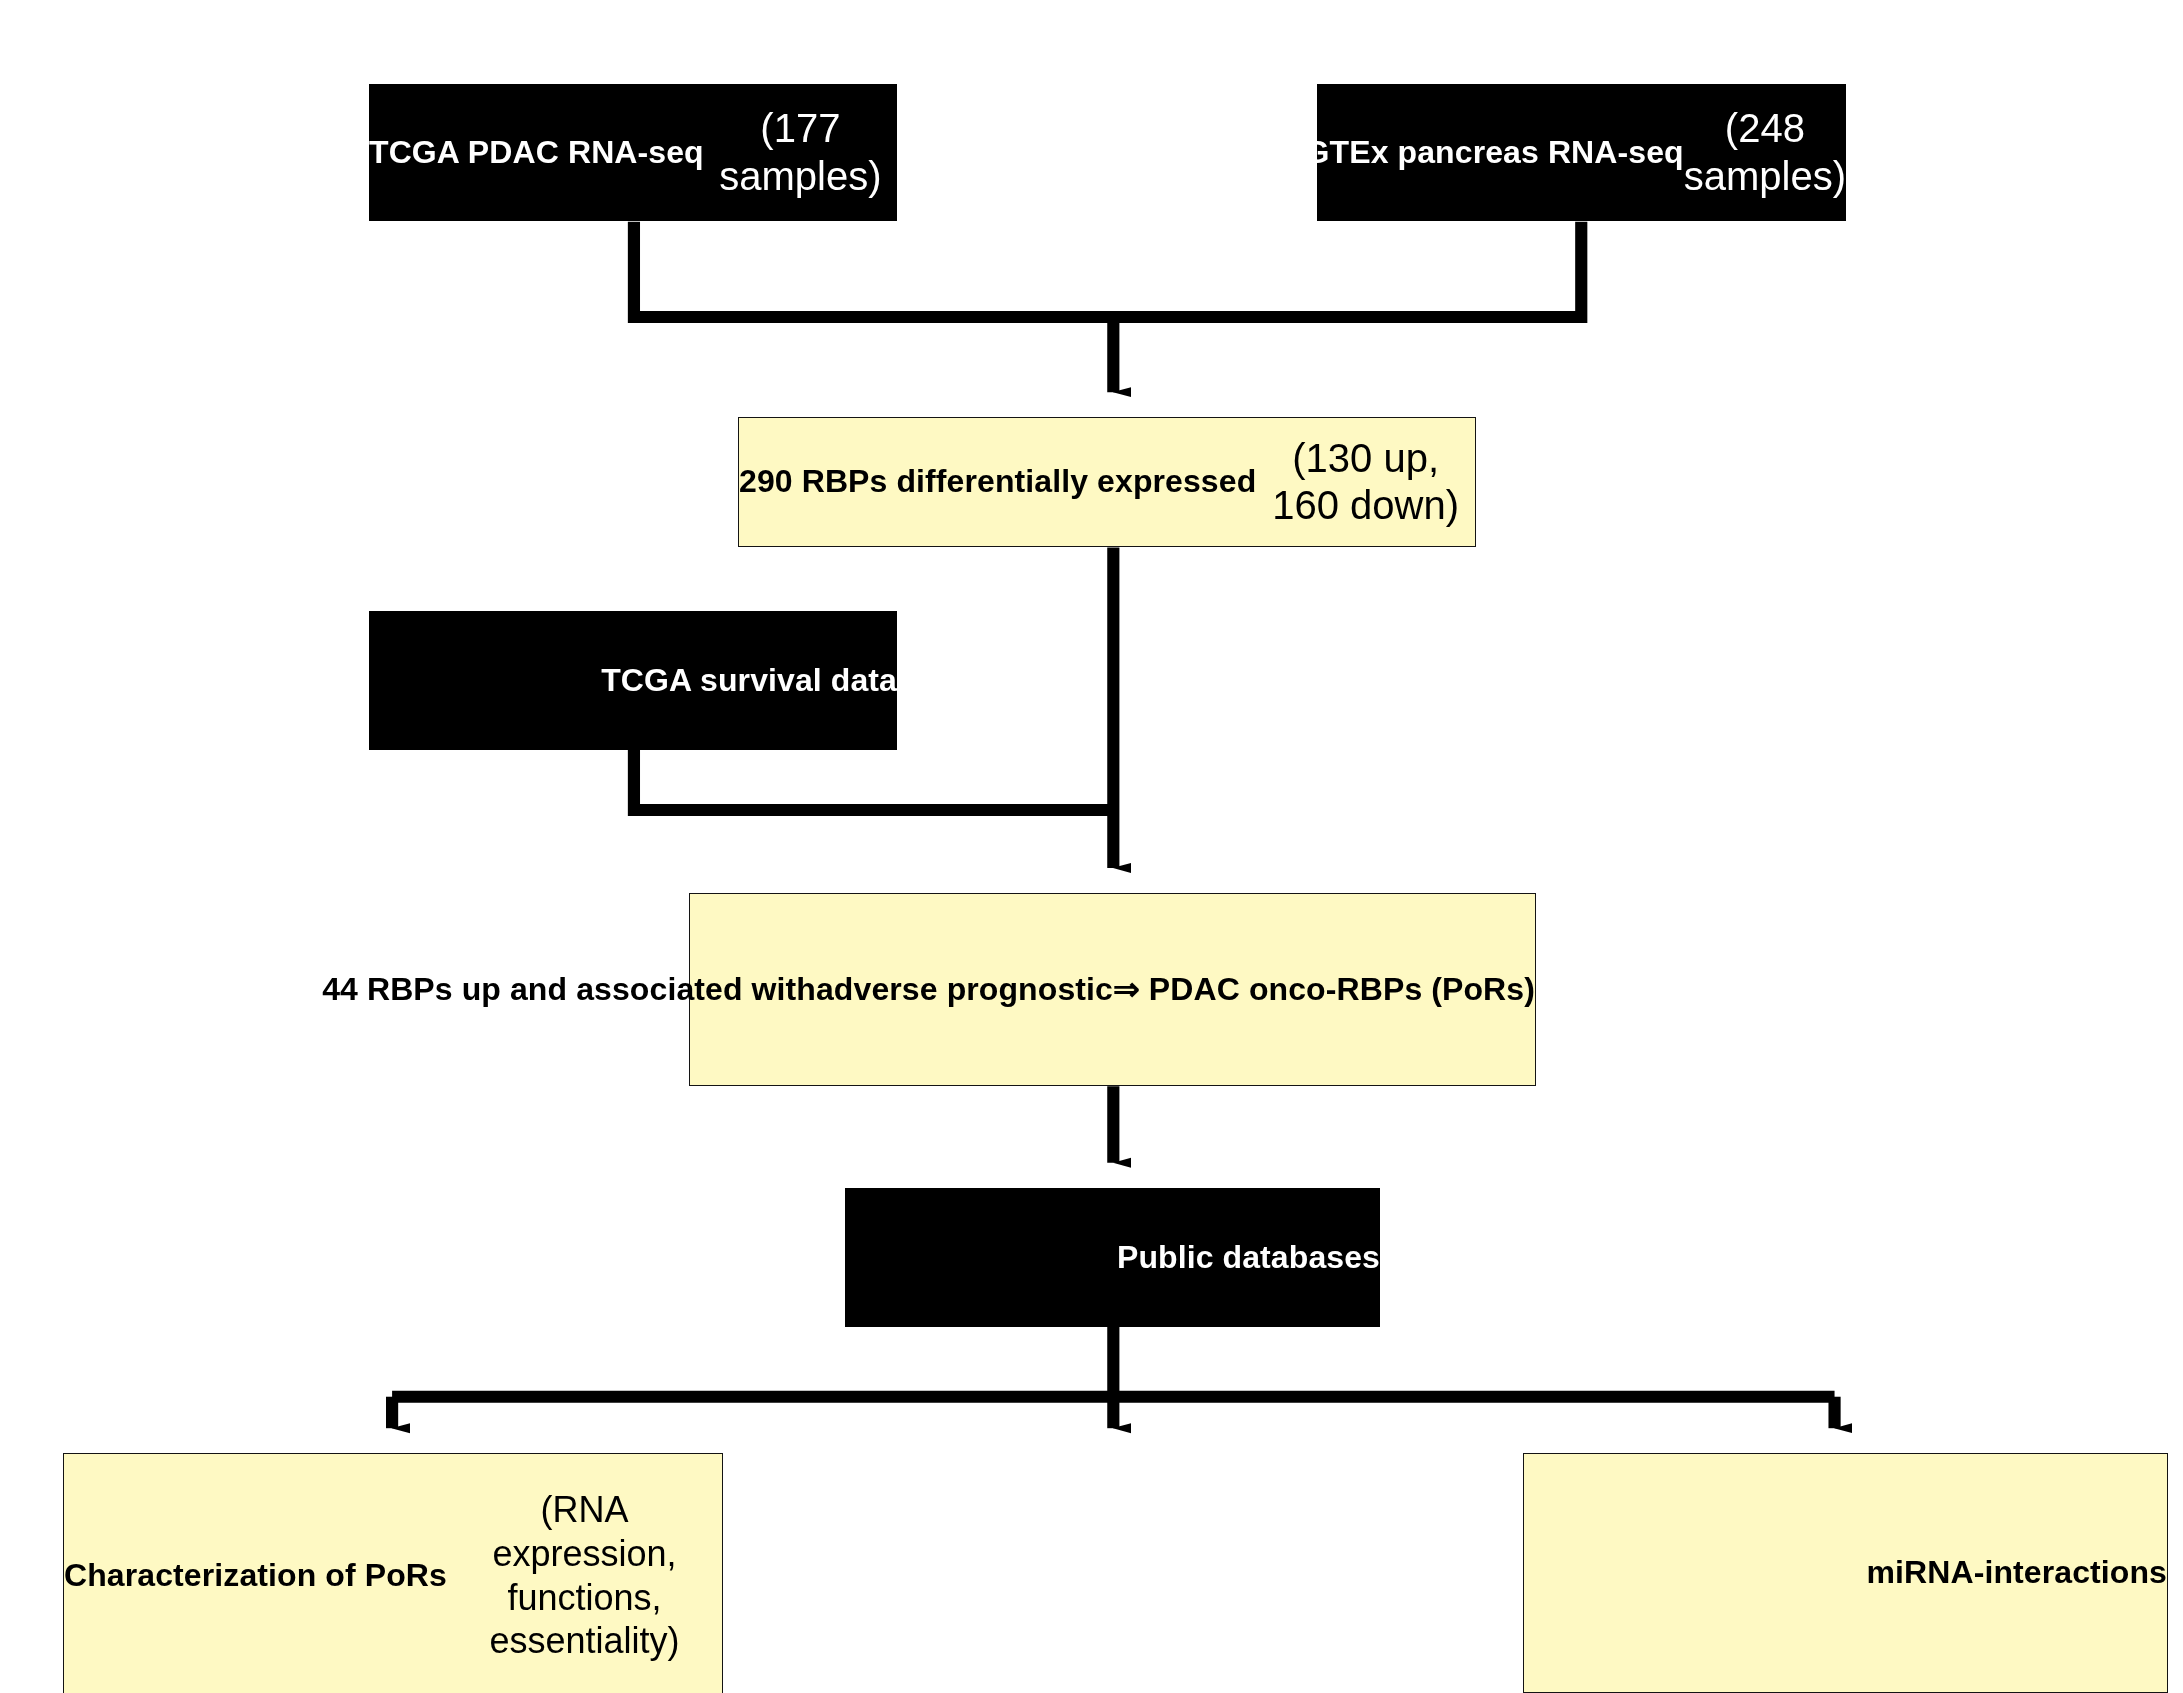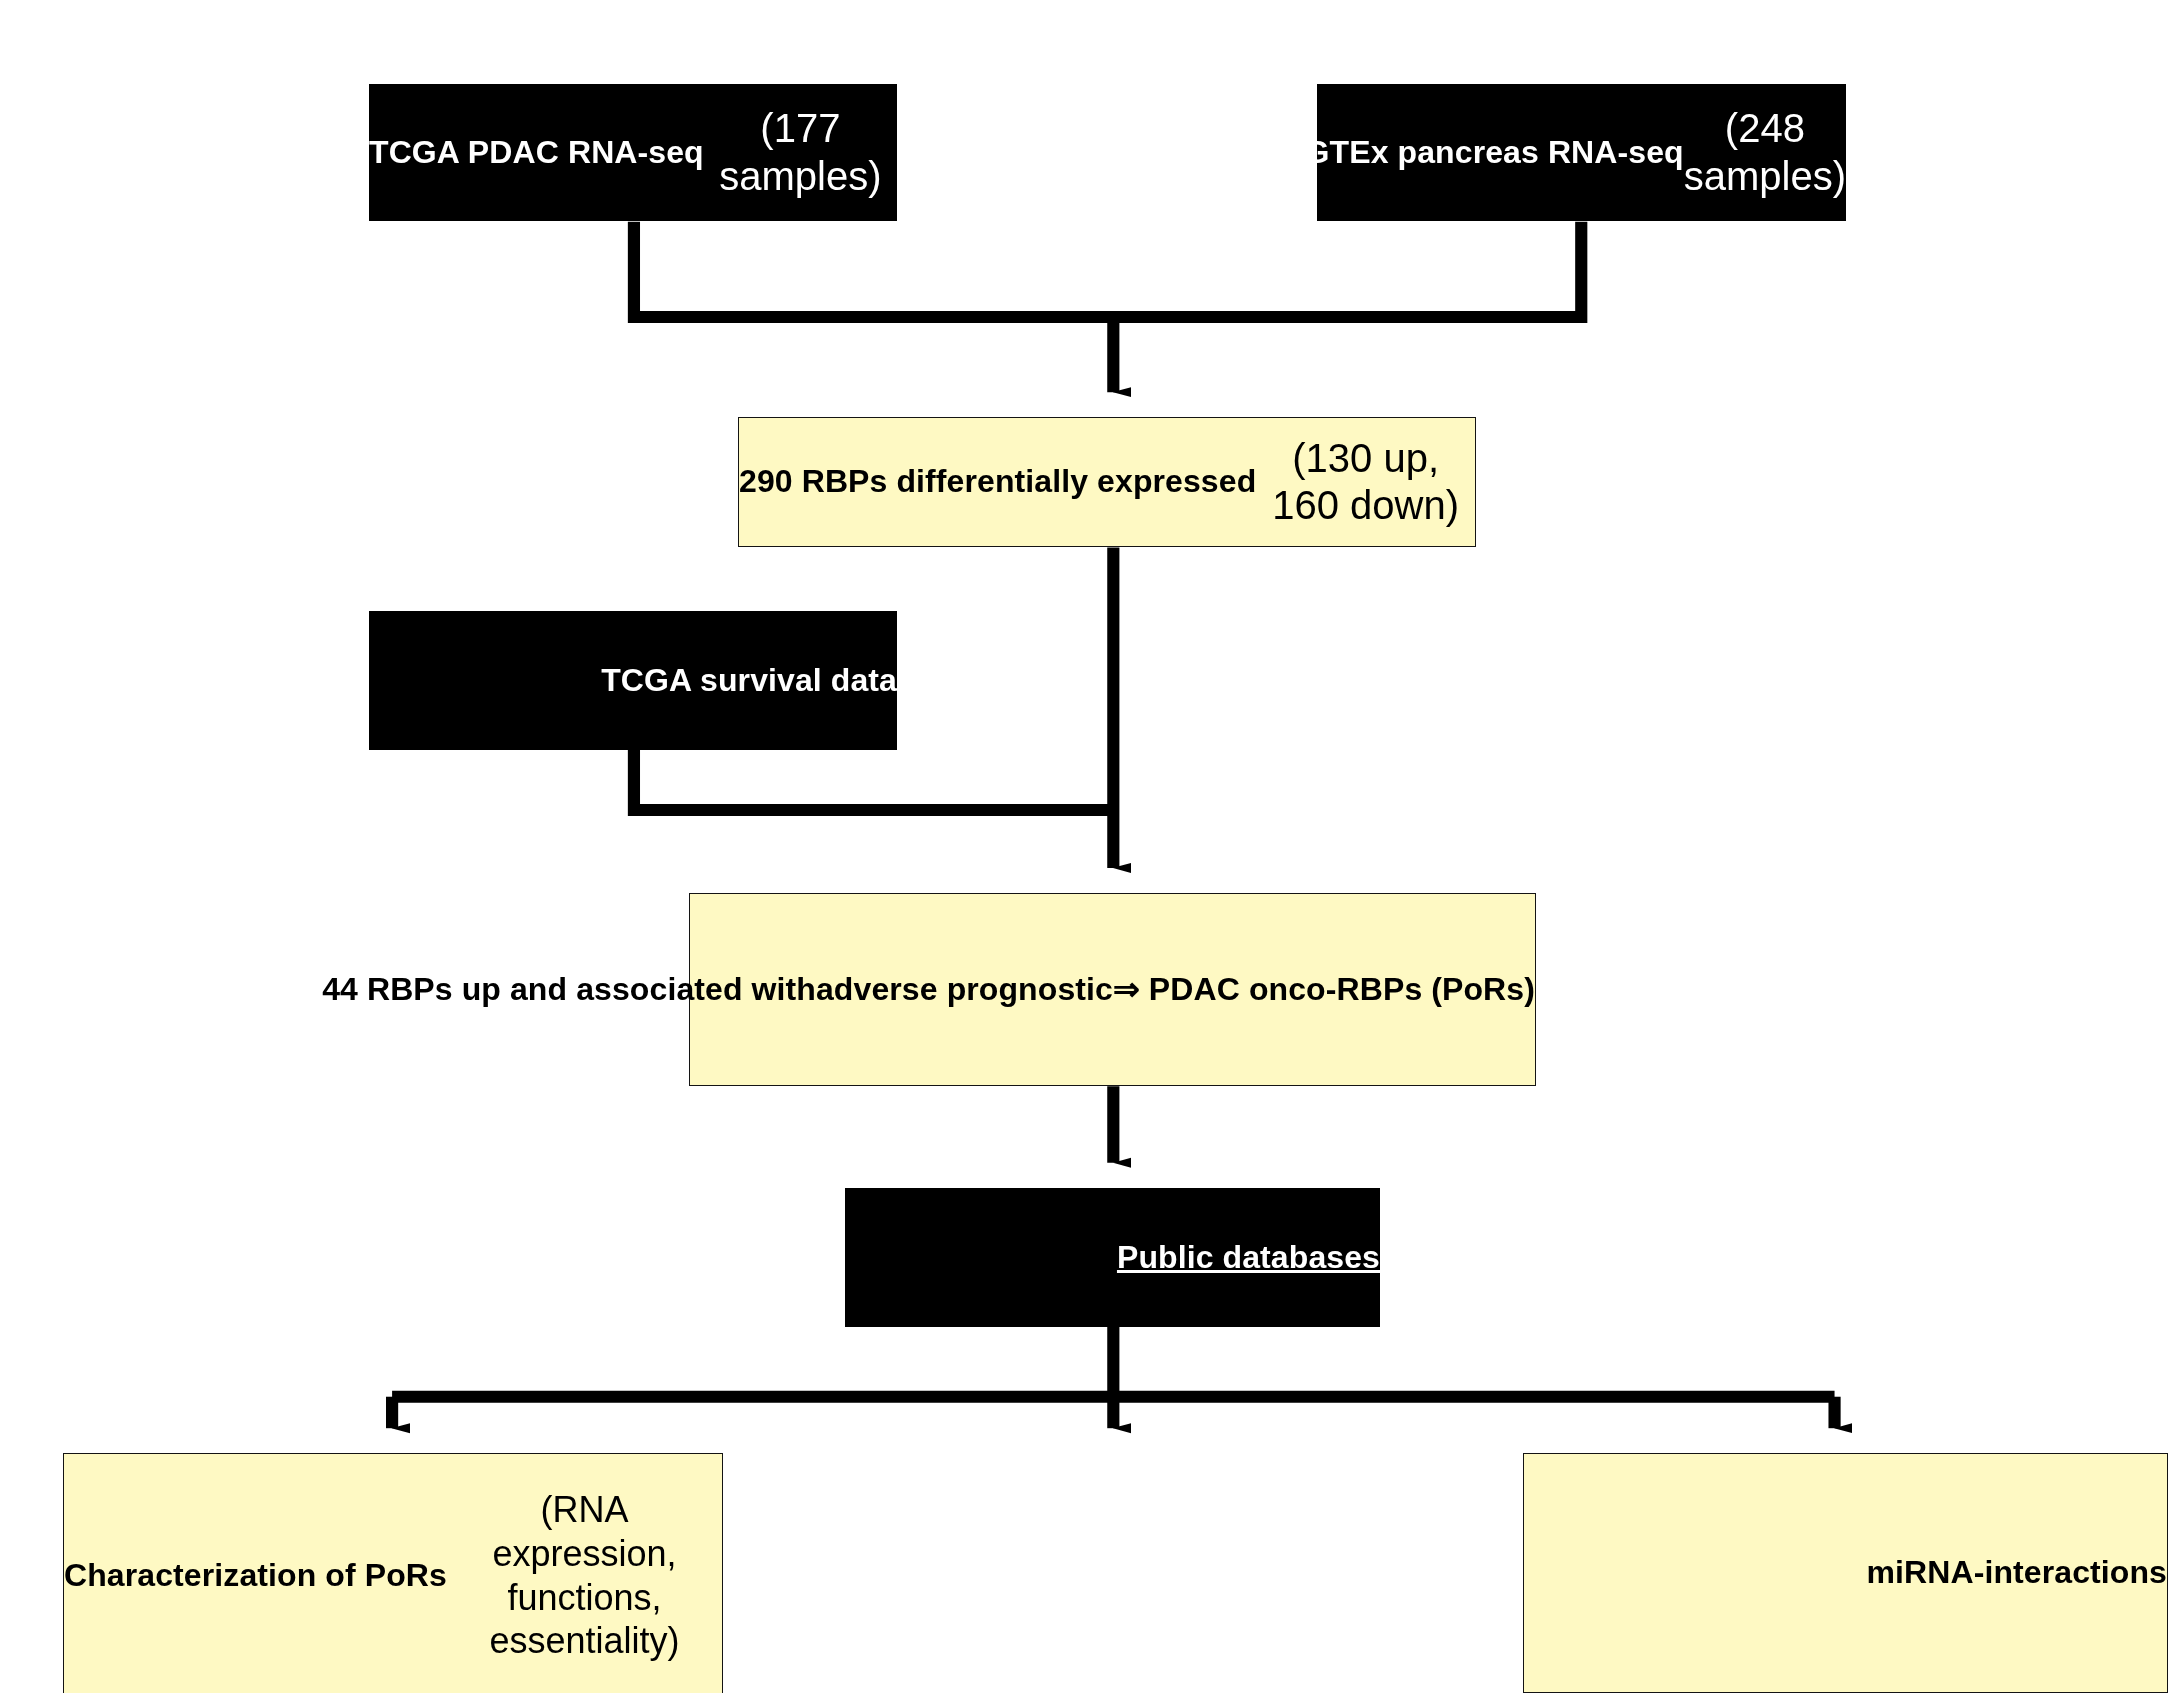--- a/index.html
+++ b/index.html
@@ -54,21 +54,21 @@
     font-size: 40px;
   }
   .sub.narrow { max-width: 86%; }
 
   
   #node-tcga-rnaseq   { left: 369px;  top: 84px;  width: 528px;  height: 137px; }
   #node-gtex-rnaseq   { left: 1317px; top: 84px;  width: 529px;  height: 137px; }
   #node-rbps-de       { left: 738px; top: 417px;  width: 738px; height: 130px; }
   #node-tcga-survival { left: 369px;  top: 611px;  width: 528px;  height: 139px; }
   #node-pors          { left: 689px;  top: 893px; width: 847px; height: 193px; }
-  #node-public-db     { left: 845px; top: 1188px; width: 535px;  height: 139px; text-decoration: underline; }
+  #node-public-db     { left: 845px; top: 1188px; width: 535px;  height: 139px; }
   #node-characterize  { left: 63px;   top: 1453px; width: 660px;  height: 245px; }
   #node-ppi           { left: 800px; top: 1453px; width: 660px;  height: 240px; }
   #node-mirna         { left: 1523px; top: 1453px; width: 645px;  height: 240px; }
 
   #node-pors .ttl { font-size: 32px; }
   #node-characterize .ttl { font-size: 32px; }
   #node-characterize .sub { font-size: 36px; line-height: 1.22; }
 </style>
 </head>
 <body>

